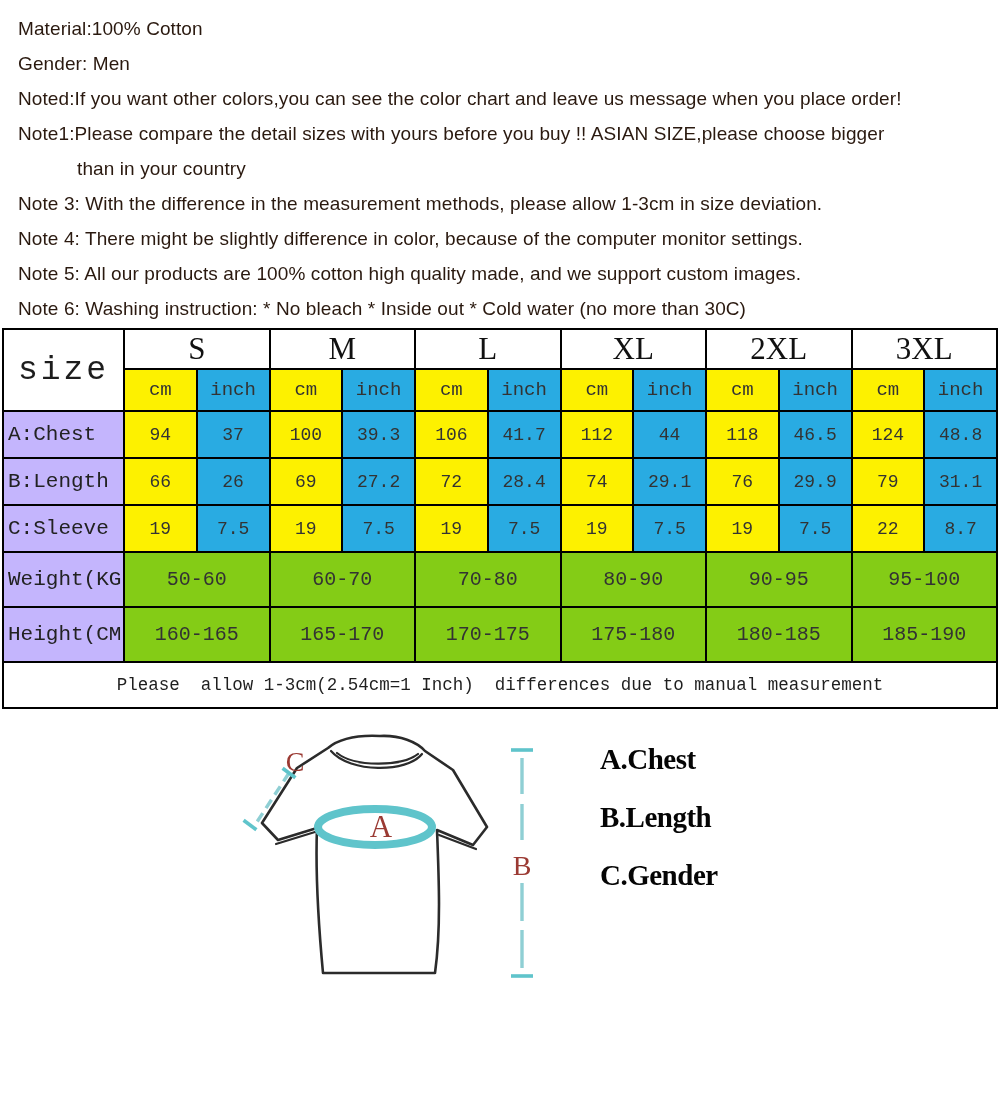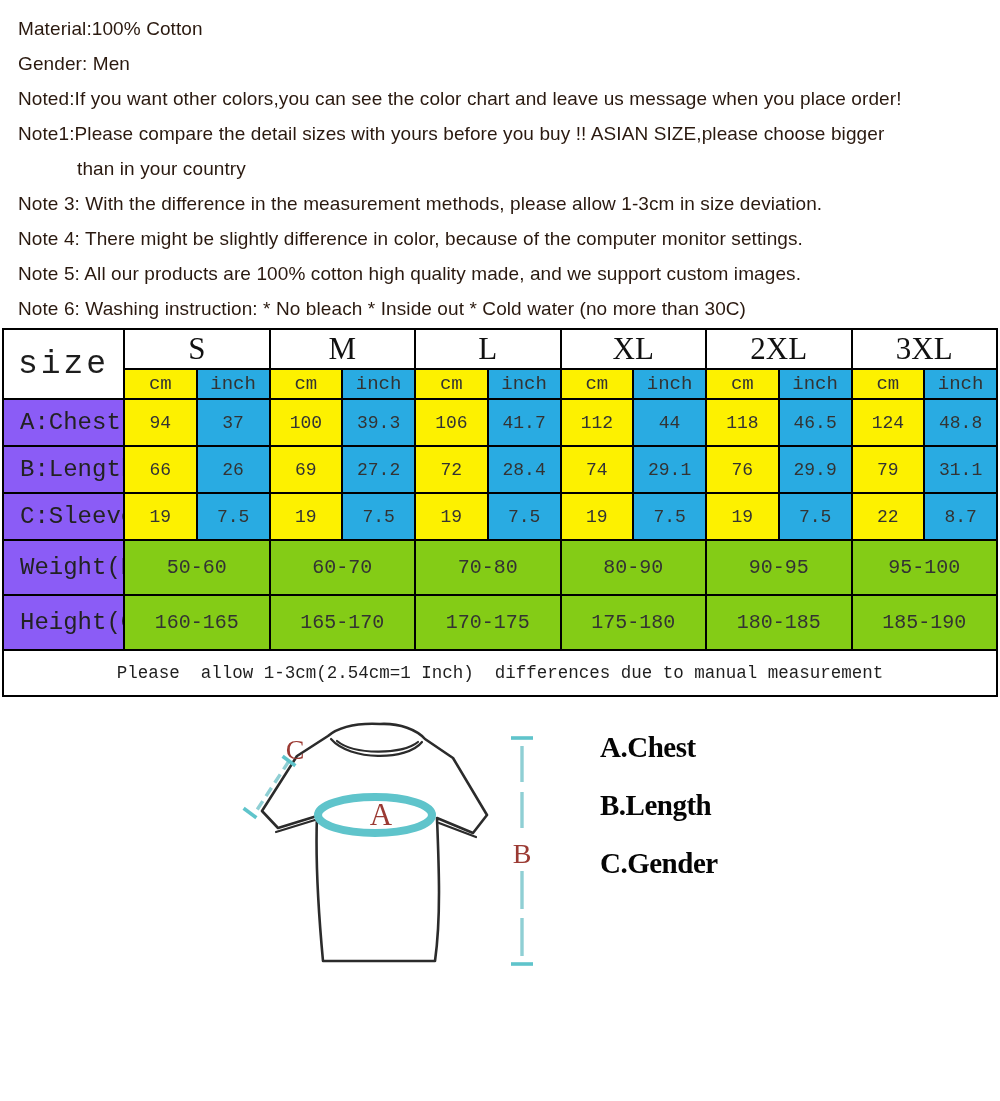--- a/index.html
+++ b/index.html
@@ -36,30 +36,30 @@
   }
   th.corner{
     font-family:"Liberation Mono",monospace;font-size:33px;color:#1d1d1d;
     letter-spacing:3px;background:#fff;
   }
   tr.size-head-row th.size-head{
     font-family:"Liberation Serif",serif;font-size:31px;color:#111;height:40px;
     background:#fff;
   }
   tr.unit-row td{
-    height:30px;font-family:"Liberation Mono",monospace;font-size:19px;
+    height:42px;font-family:"Liberation Mono",monospace;font-size:19px;
     color:var(--cell-text);
   }
   tr.measure-row td{
     height:47px;font-family:"Liberation Mono",monospace;font-size:18px;
     color:var(--cell-text);
   }
   tr.measure-row td.row-label,tr.span-row td.row-label{
-    text-align:left;padding-left:16px;font-family:"Liberation Mono",monospace;
-    font-size:24px;color:#222;background:#8b5cf6;letter-spacing:0;
+    text-align:left;padding-left:4px;font-family:"Liberation Mono",monospace;
+    font-size:21px;color:#222;background:#c4b5fd;letter-spacing:0;
   }
   td.cm{background:var(--cm-bg);}
   td.inch{background:var(--inch-bg);}
   tr.span-row td{
     height:55px;font-family:"Liberation Mono",monospace;font-size:20px;
     color:var(--cell-text);background:#84cc16;
   }
   tr.footer-row td{
     height:46px;font-family:"Liberation Mono",monospace;font-size:17.5px;
     color:#1f1f1f;white-space:pre;background:#fff;border-radius:12px;

